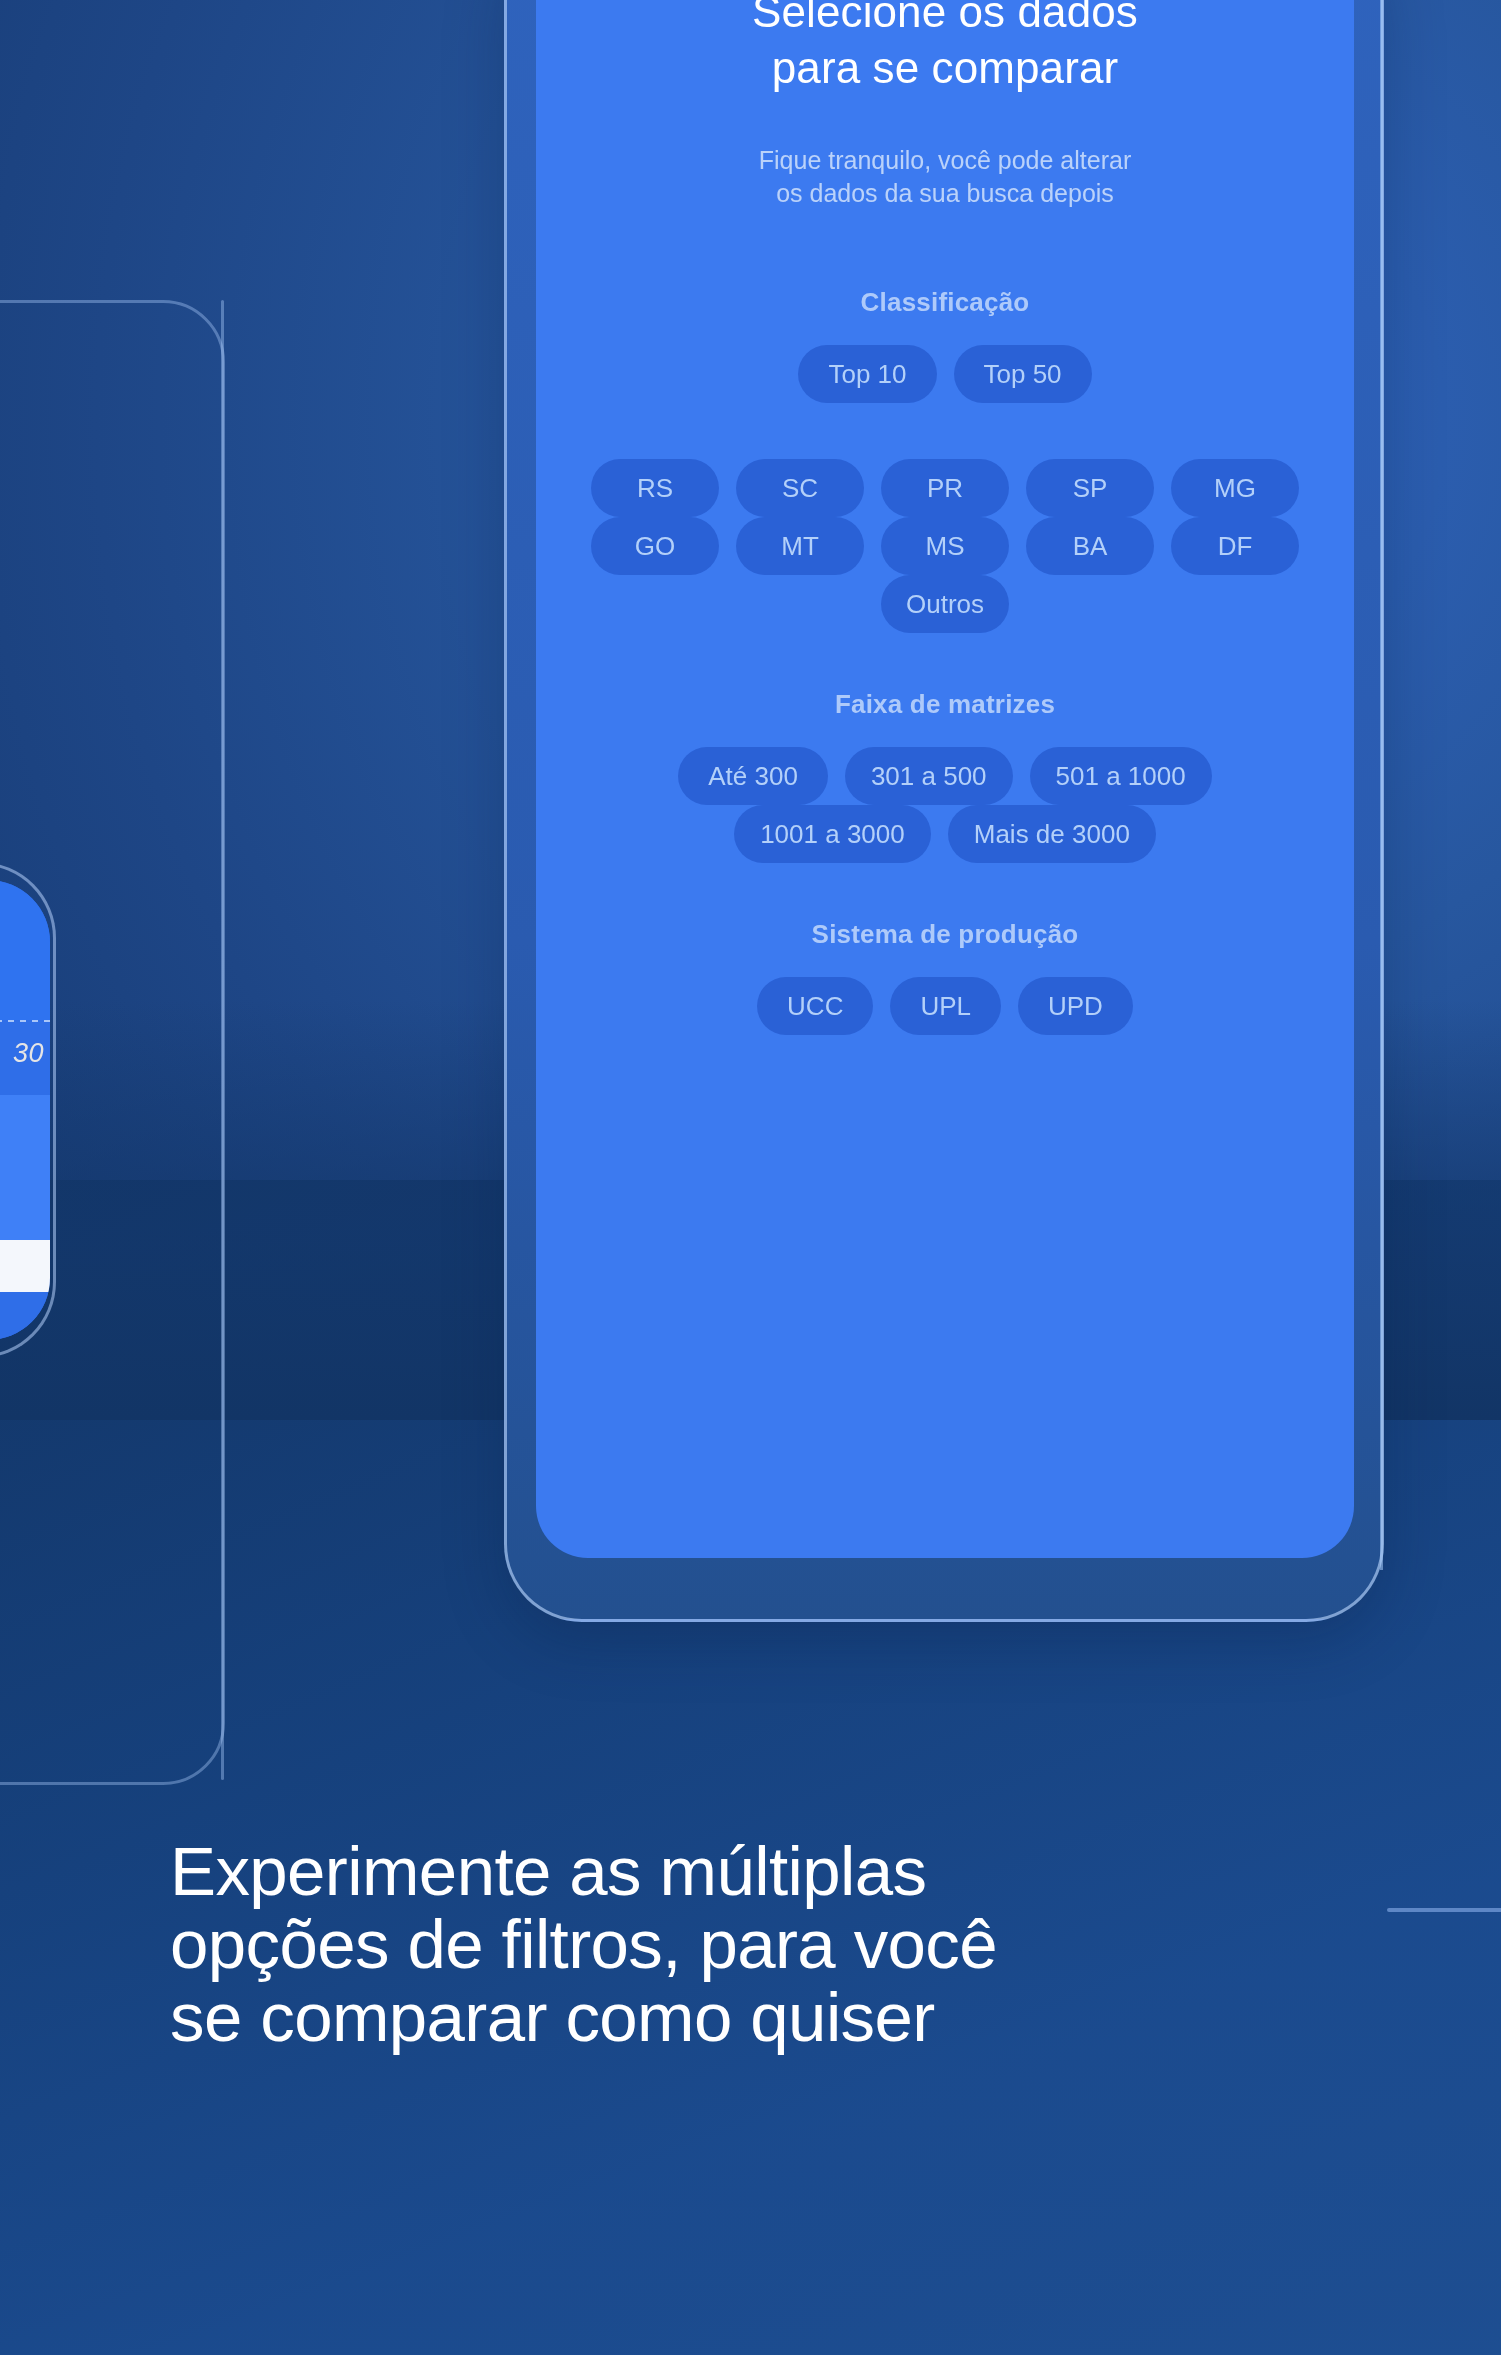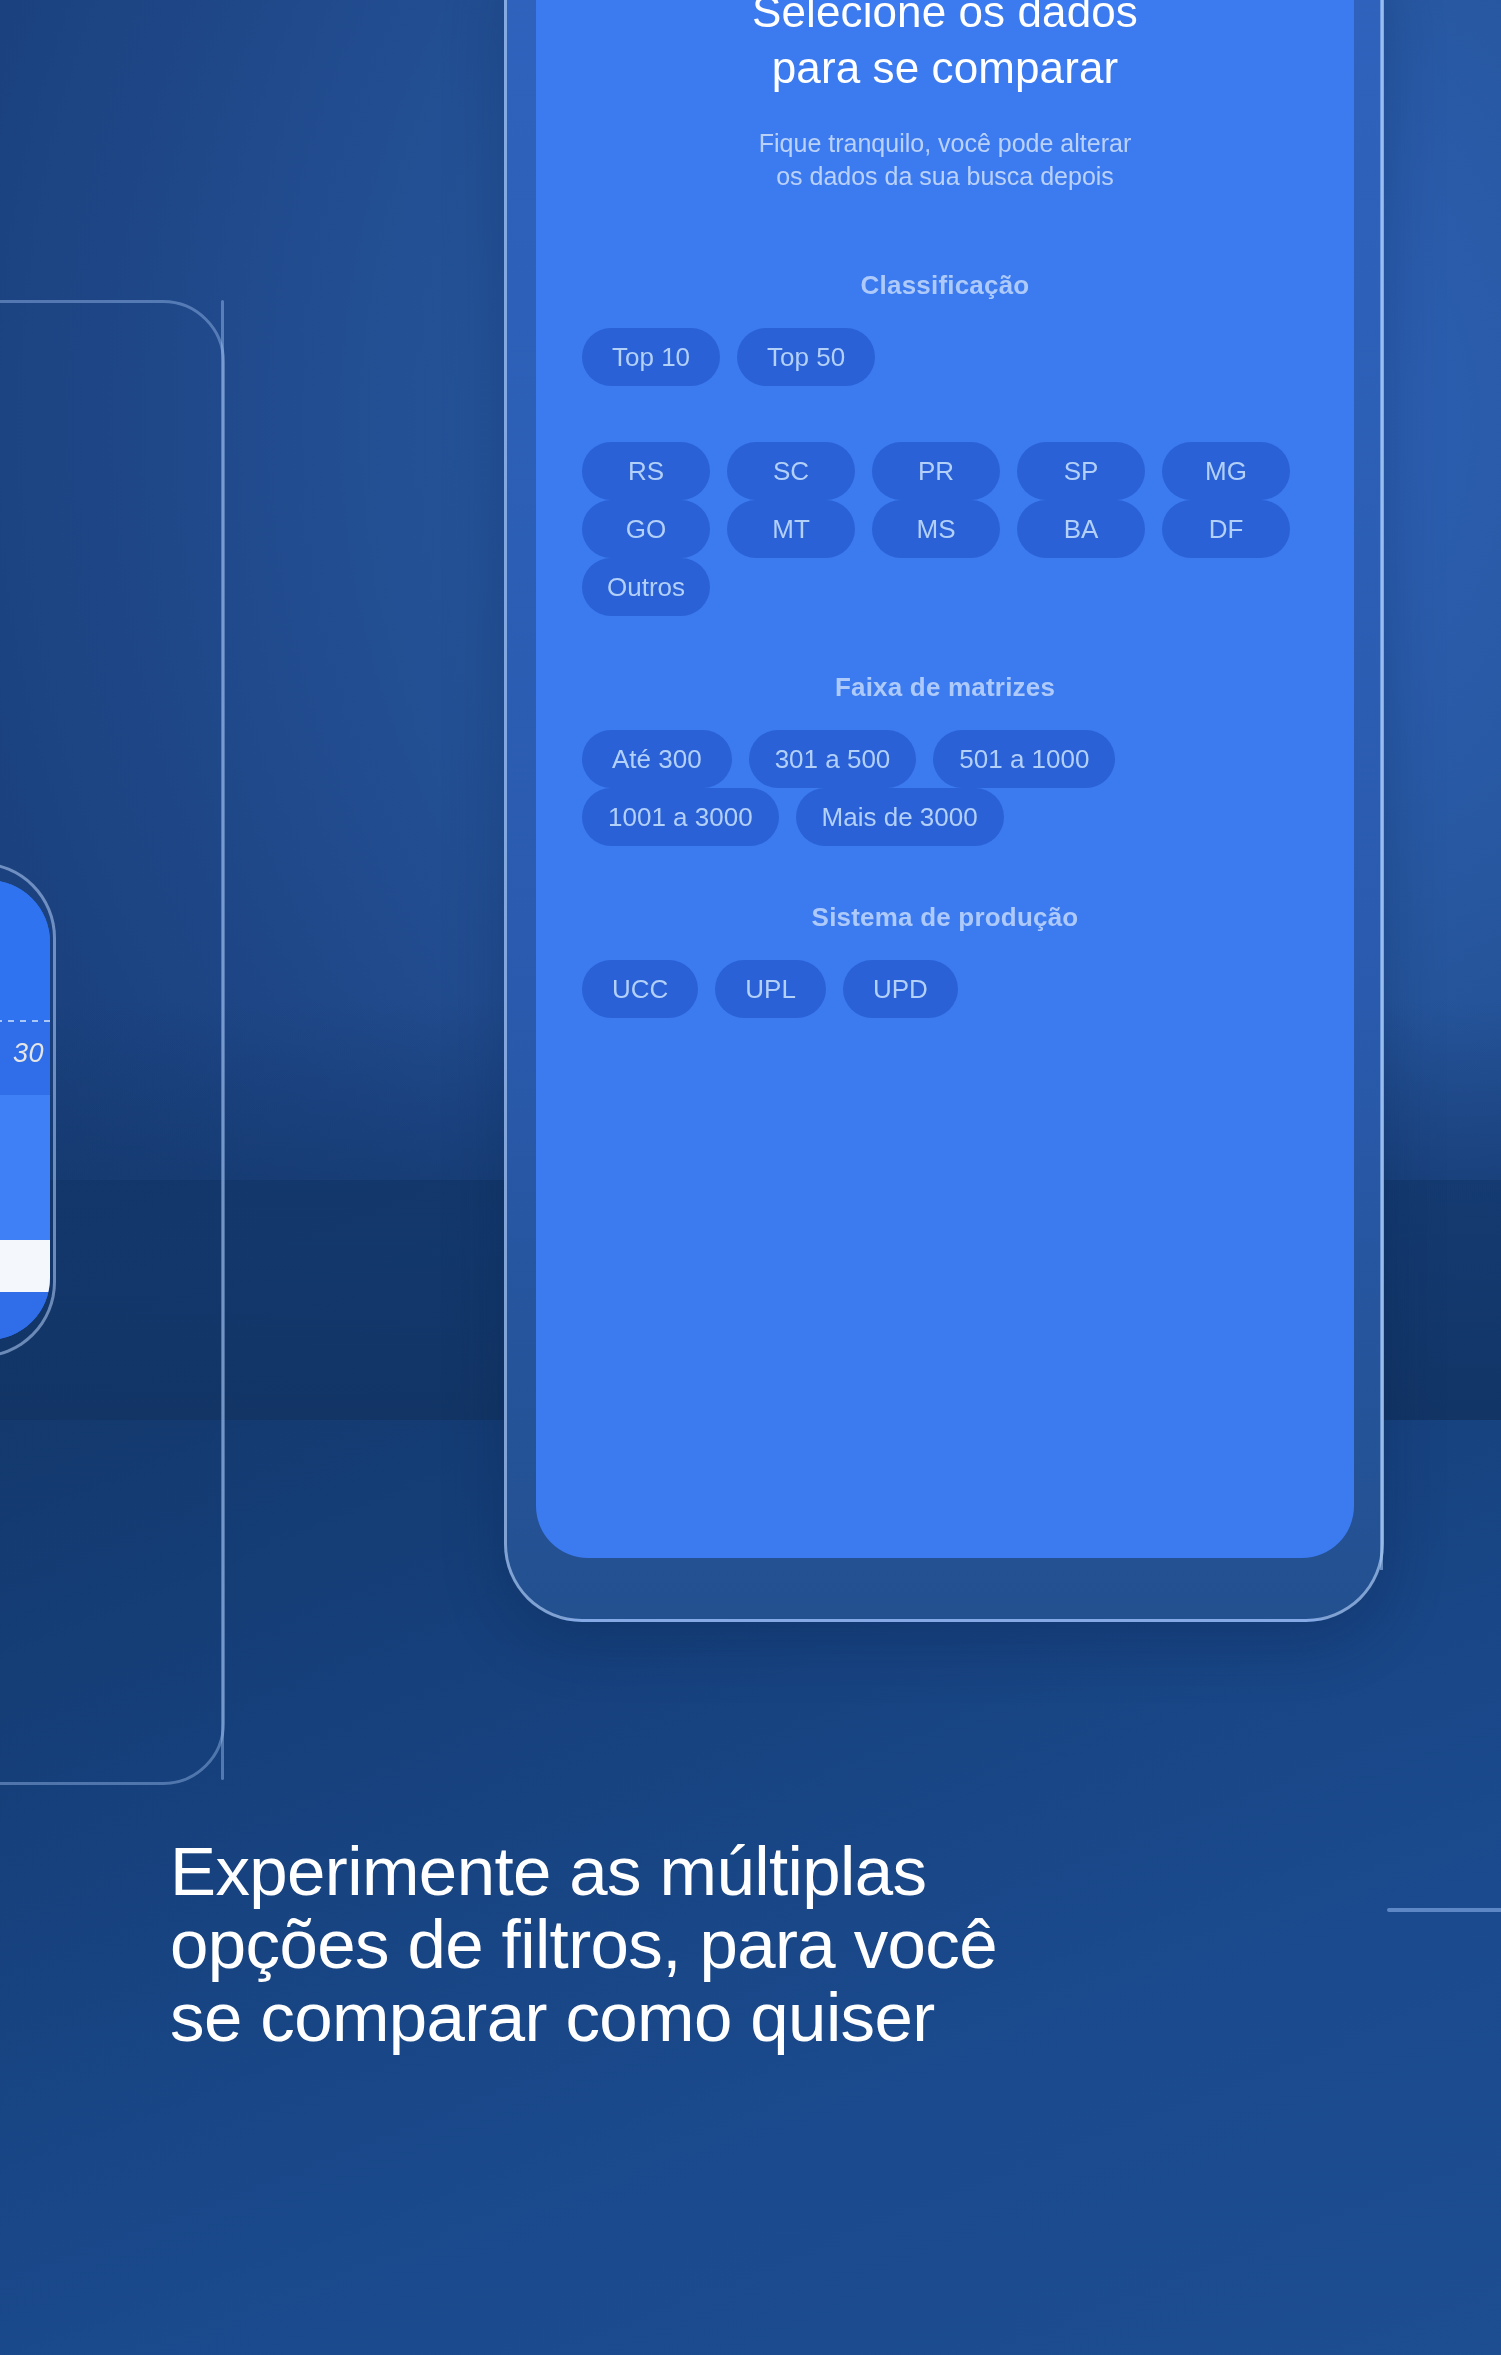--- a/index.html
+++ b/index.html
@@ -164,39 +164,39 @@
     letter-spacing: .1px;
     margin: 0 auto;
     max-width: 620px;
   }
 
   #panel-subtitle {
     color: rgba(222,234,253,.78);
     font-size: 25px;
     line-height: 1.34;
     font-weight: 400;
-    margin: 30px auto 0 auto;
+    margin: 47px auto 0 auto;
     max-width: 560px;
   }
 
   .filter-group { margin-top: 56px; }
   .filter-group.first { margin-top: 76px; }
 
   .group-label {
     color: rgba(203,223,252,.80);
     font-size: 26px;
     font-weight: 700;
     margin-bottom: 27px;
     letter-spacing: .2px;
   }
 
   .chip-row {
     display: flex;
     flex-wrap: wrap;
-    justify-content: flex-start;
+    justify-content: center;
     gap: 20px 17px;
     padding: 0 6px;
   }
 
   .chip {
     background: #2a61d6;
     color: #b3d0f9;
     border: none;
     border-radius: 999px;
     font-family: "Liberation Sans", sans-serif;

